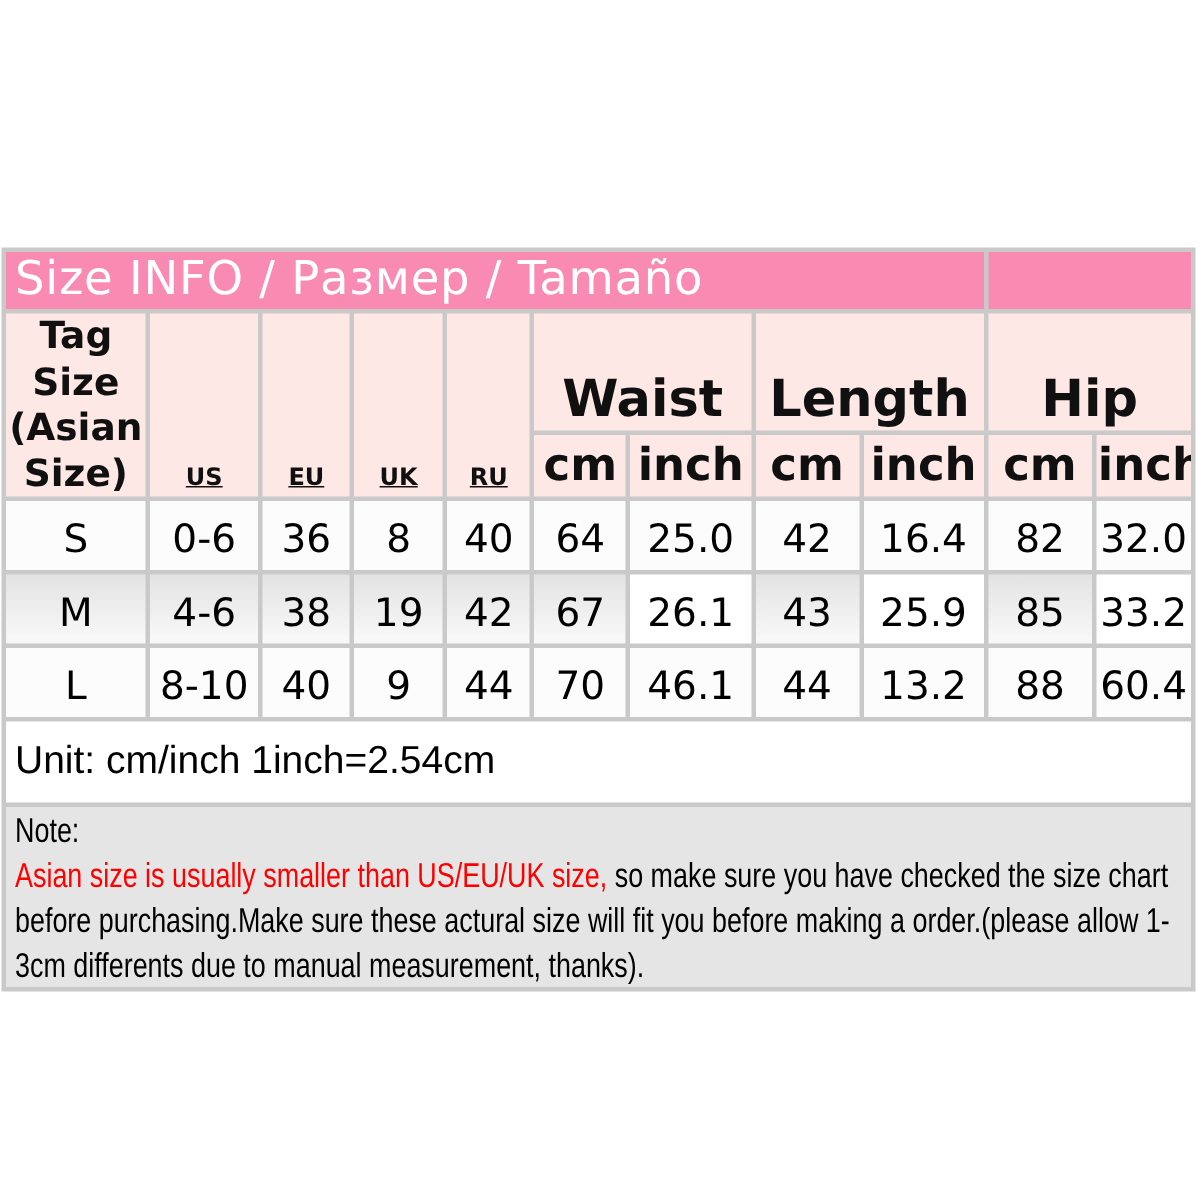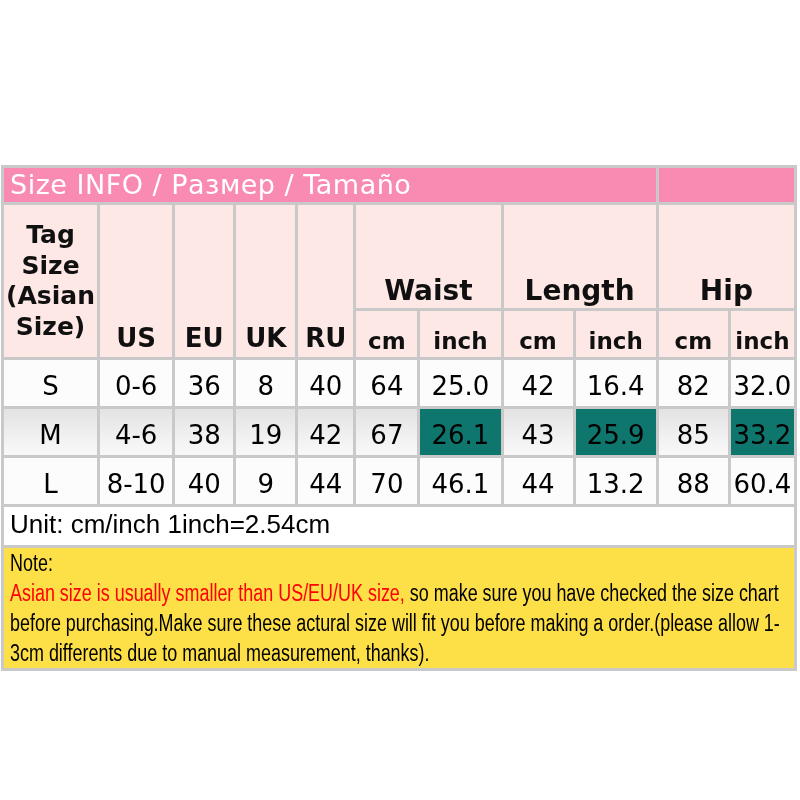--- a/index.html
+++ b/index.html
@@ -28,81 +28,82 @@
     border-spacing: 3px;
     background: #c9c9c9;
     table-layout: fixed;
     width: 100%;
   }
   td { box-sizing: border-box; overflow: hidden; }
 
   .title-cell {
     background: #f98bb2;
     color: #ffffff;
-    font-size: 27px;
+    font-size: 31px;
     letter-spacing: 0.5px;
     text-align: left;
     vertical-align: middle;
     height: 34px;
     padding: 0 0 2px 6px;
     white-space: nowrap;
   }
   .hdr {
     background: #fde8e6;
     color: #101010;
     font-weight: bold;
     text-align: center;
   }
   .corner {
     font-size: 25px;
     line-height: 1.22;
     vertical-align: middle;
-    padding: 15px 1px;
+    padding: 0 1px;
   }
   .sys {
-    font-size: 26px;
+    font-size: 16px;
     vertical-align: bottom;
     padding-bottom: 4px;
+    text-decoration: underline;
   }
   .grp {
-    font-size: 28px;
+    font-size: 34px;
     vertical-align: bottom;
     height: 75px;
     padding-bottom: 1px;
   }
   .sub {
-    font-size: 23px;
+    font-size: 30px;
     vertical-align: bottom;
     height: 33px;
     padding-bottom: 3px;
   }
   .cell {
     background: #fcfcfc;
     color: #000000;
     font-size: 26px;
     text-align: center;
     vertical-align: bottom;
     height: 46px;
     padding-bottom: 5px;
   }
   .m  { background: linear-gradient(180deg, #e3e3e3 0%, #f7f7f7 90%); }
-  .mw { background: #0f766e; }
+  .mw { background: #ffffff; }
   .unit-cell {
     background: #ffffff;
     font-family: "Liberation Sans", sans-serif;
     font-size: 26px;
     color: #000000;
     text-align: left;
     vertical-align: middle;
-    height: 38px;
+    height: 54px;
     padding: 0 0 4px 6px;
     white-space: nowrap;
   }
   .note-cell {
-    background: #fde047;
+    background: #e5e5e5;
     vertical-align: top;
     height: 100px;
     padding: 0 0 0 6px;
   }
   .note-inner {
     font-family: "Liberation Sans", sans-serif;
     font-size: 23px;
     line-height: 30px;
     color: #000000;
     width: 1010px;

